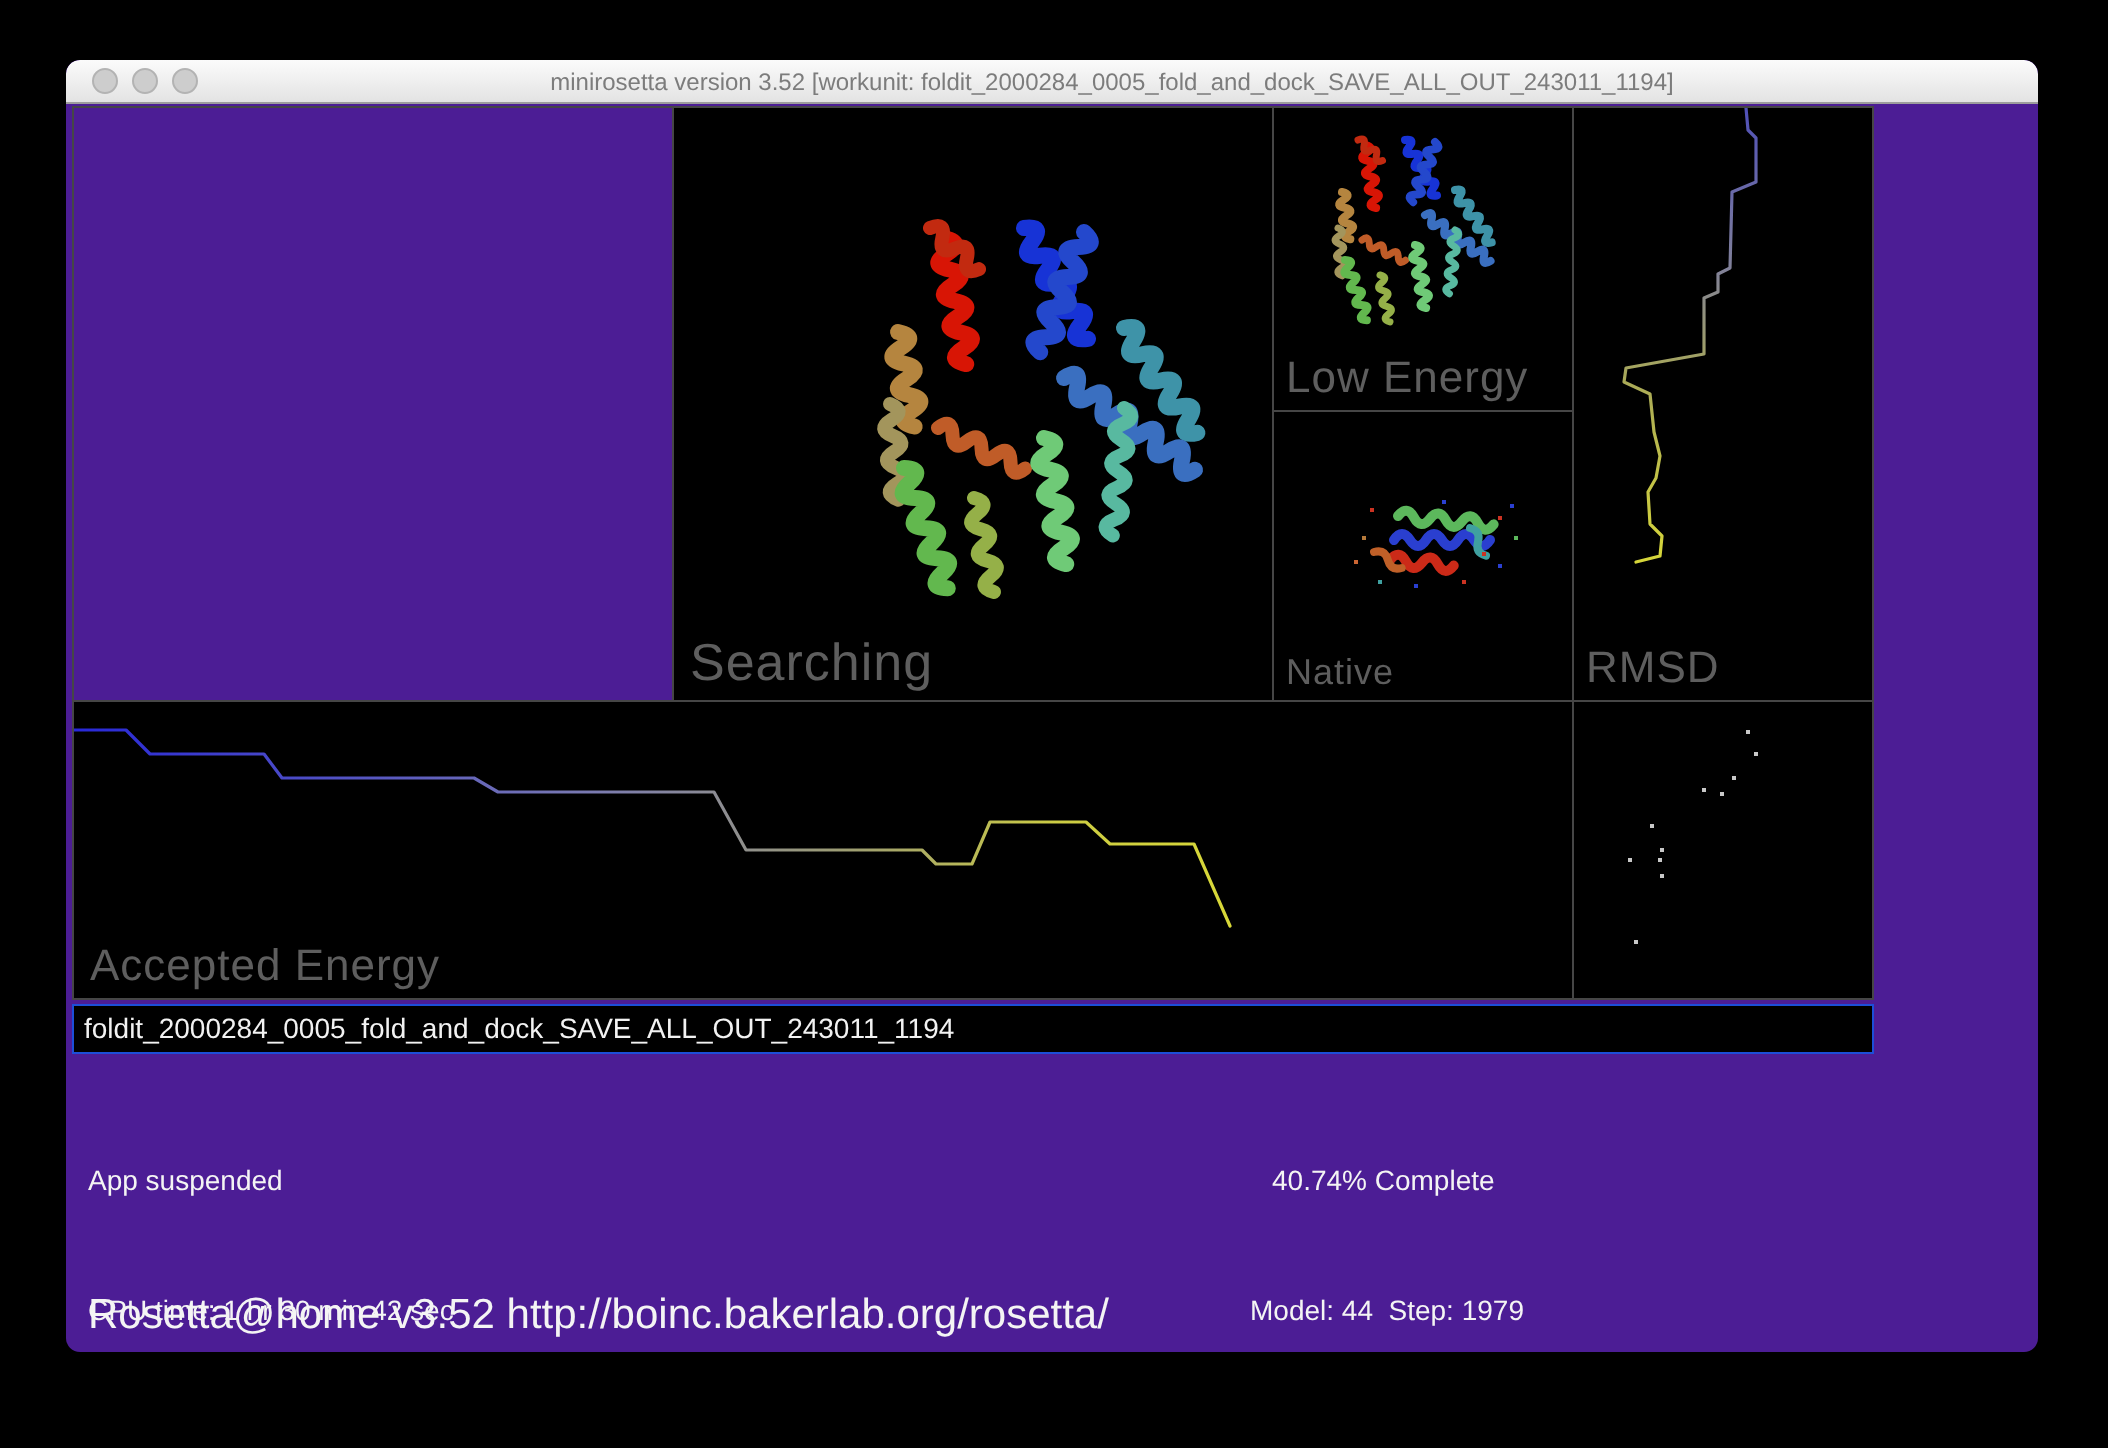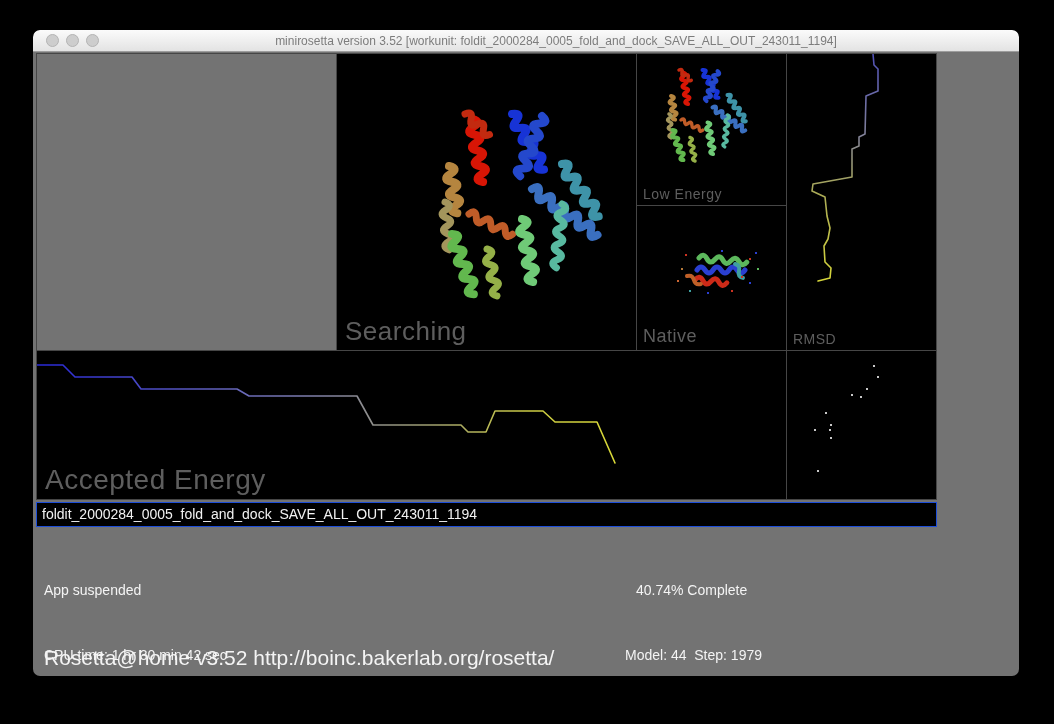--- a/index.html
+++ b/index.html
@@ -1,32 +1,32 @@
 <!DOCTYPE html>
 <html><head>
 <meta charset="utf-8">
 <style>
   html,body{margin:0;padding:0;background:#000;width:1054px;height:724px;overflow:hidden;}
   *{box-sizing:border-box;font-family:"Liberation Sans","DejaVu Sans",sans-serif;}
-  #window{position:absolute;left:33px;top:30px;width:986px;height:646px;background:#737373;border-radius:7px;overflow:hidden;}
+  #window{position:absolute;left:33px;top:30px;width:986px;height:646px;background:#4c1d95;border-radius:7px;overflow:hidden;}
   #titlebar{position:absolute;left:0;top:0;width:986px;height:22px;
     background:linear-gradient(#fbfbfb,#e3e3e3);border-bottom:1px solid #9d9d9d;border-radius:7px 7px 0 0;}
   .tl-btn{position:absolute;top:4px;width:13px;height:13px;border-radius:50%;background:#cdcdcd;border:1px solid #b3b3b3;}
   #btn-close{left:13px}#btn-min{left:33px}#btn-zoom{left:53px}
   #window-title{position:absolute;left:80px;right:20px;top:0;height:22px;line-height:22px;text-align:center;
     font-size:12px;color:#7c7c7c;white-space:nowrap;overflow:hidden;}
   
   #grid{position:absolute;left:3px;top:23px;width:901px;height:447px;border:1px solid #464646;}
   .divider{position:absolute;background:#464646;}
   .panel{position:absolute;background:#000;}
   .panel svg{position:absolute;left:0;top:0;}
   .plabel{position:absolute;left:8px;bottom:3px;color:#5e5e5e;letter-spacing:0.5px;white-space:nowrap;}
   .plabel.big{font-size:26px;}
-  .plabel.mid{font-size:28px;}
-  .plabel.sml{font-size:14px;left:6px;}
+  .plabel.mid{font-size:22px;}
+  .plabel.sml{font-size:22px;left:6px;}
   
   #wubar{position:absolute;left:3px;top:472px;width:901px;height:25px;border:1px solid #1d4ed8;background:#000;}
   #wubar span{display:block;padding-left:5px;line-height:23px;font-size:14px;color:#f2f2f2;white-space:nowrap;}
   
   .status{position:absolute;color:#f4f4f4;font-size:14px;line-height:21.5px;white-space:pre;}
   #status-left{left:11px;top:507px;}
   #status-right{left:592px;top:507px;}
   #status-right .indent{padding-left:11px;}
   #footer{position:absolute;left:11px;top:616px;color:#f4f4f4;font-size:21px;white-space:pre;}
 </style>

